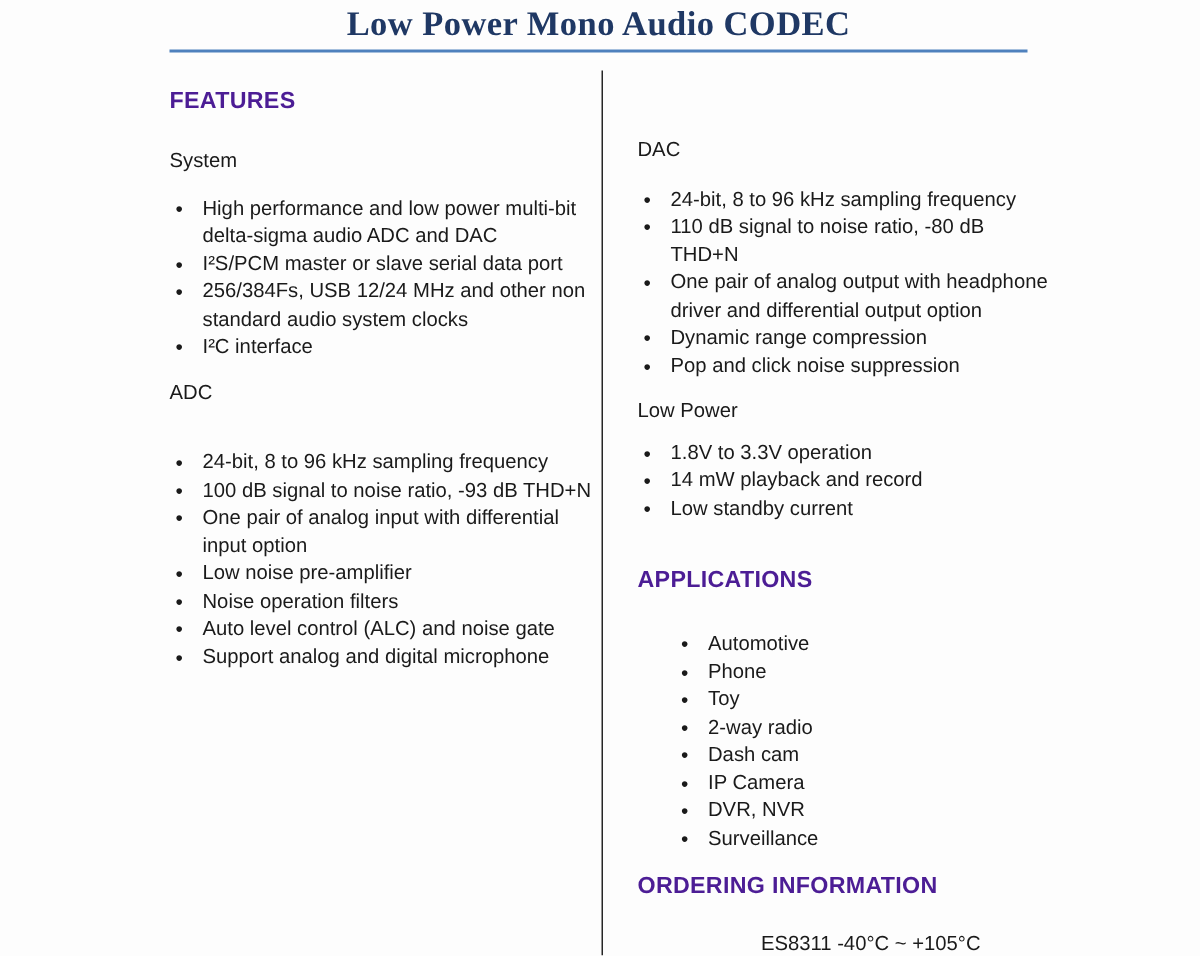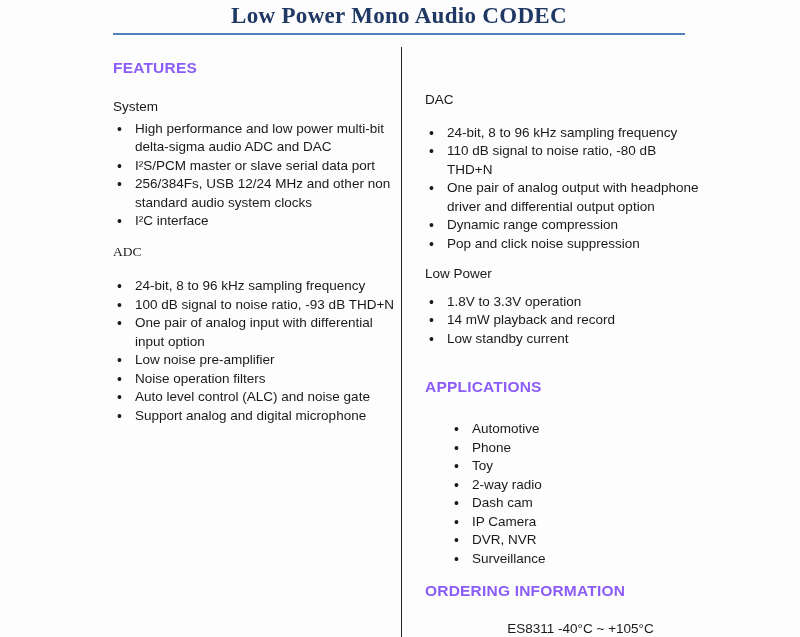--- a/index.html
+++ b/index.html
@@ -37,30 +37,30 @@
     background:var(--divider);
   }
 
   .col{position:absolute;font-size:13.5px;line-height:18.5px;}
   .col-left{left:113px;top:59px;width:282px;}
   .col-right{left:425px;top:57px;width:276px;}
 
   .big-heading{
     margin:0;
     font-size:15.5px;line-height:17px;
-    font-weight:bold;color:#8b5cf6;
+    font-weight:bold;color:#4c1d95;
     letter-spacing:0.2px;
   }
   .heading-features{margin-bottom:22px;}
   .heading-applications{margin-top:30px;margin-bottom:25px;}
   .heading-ordering{margin-top:14px;margin-bottom:21px;}
 
   .sub-label{margin:0;}
-  .sub-system{margin-bottom:3px;}
-  .sub-adc{margin-bottom:16px;font-family:Liberation Serif, serif;}
+  .sub-system{margin-bottom:13px;}
+  .sub-adc{margin-bottom:28px;}
   .sub-dac{margin-bottom:14px;margin-top:34px;}
   .sub-lowpower{margin-bottom:9px;}
 
   ul.bullets{
     list-style:none;margin:0;padding:0;
   }
   ul.bullets li{
     position:relative;padding-left:22px;
   }
   ul.bullets li::before{

